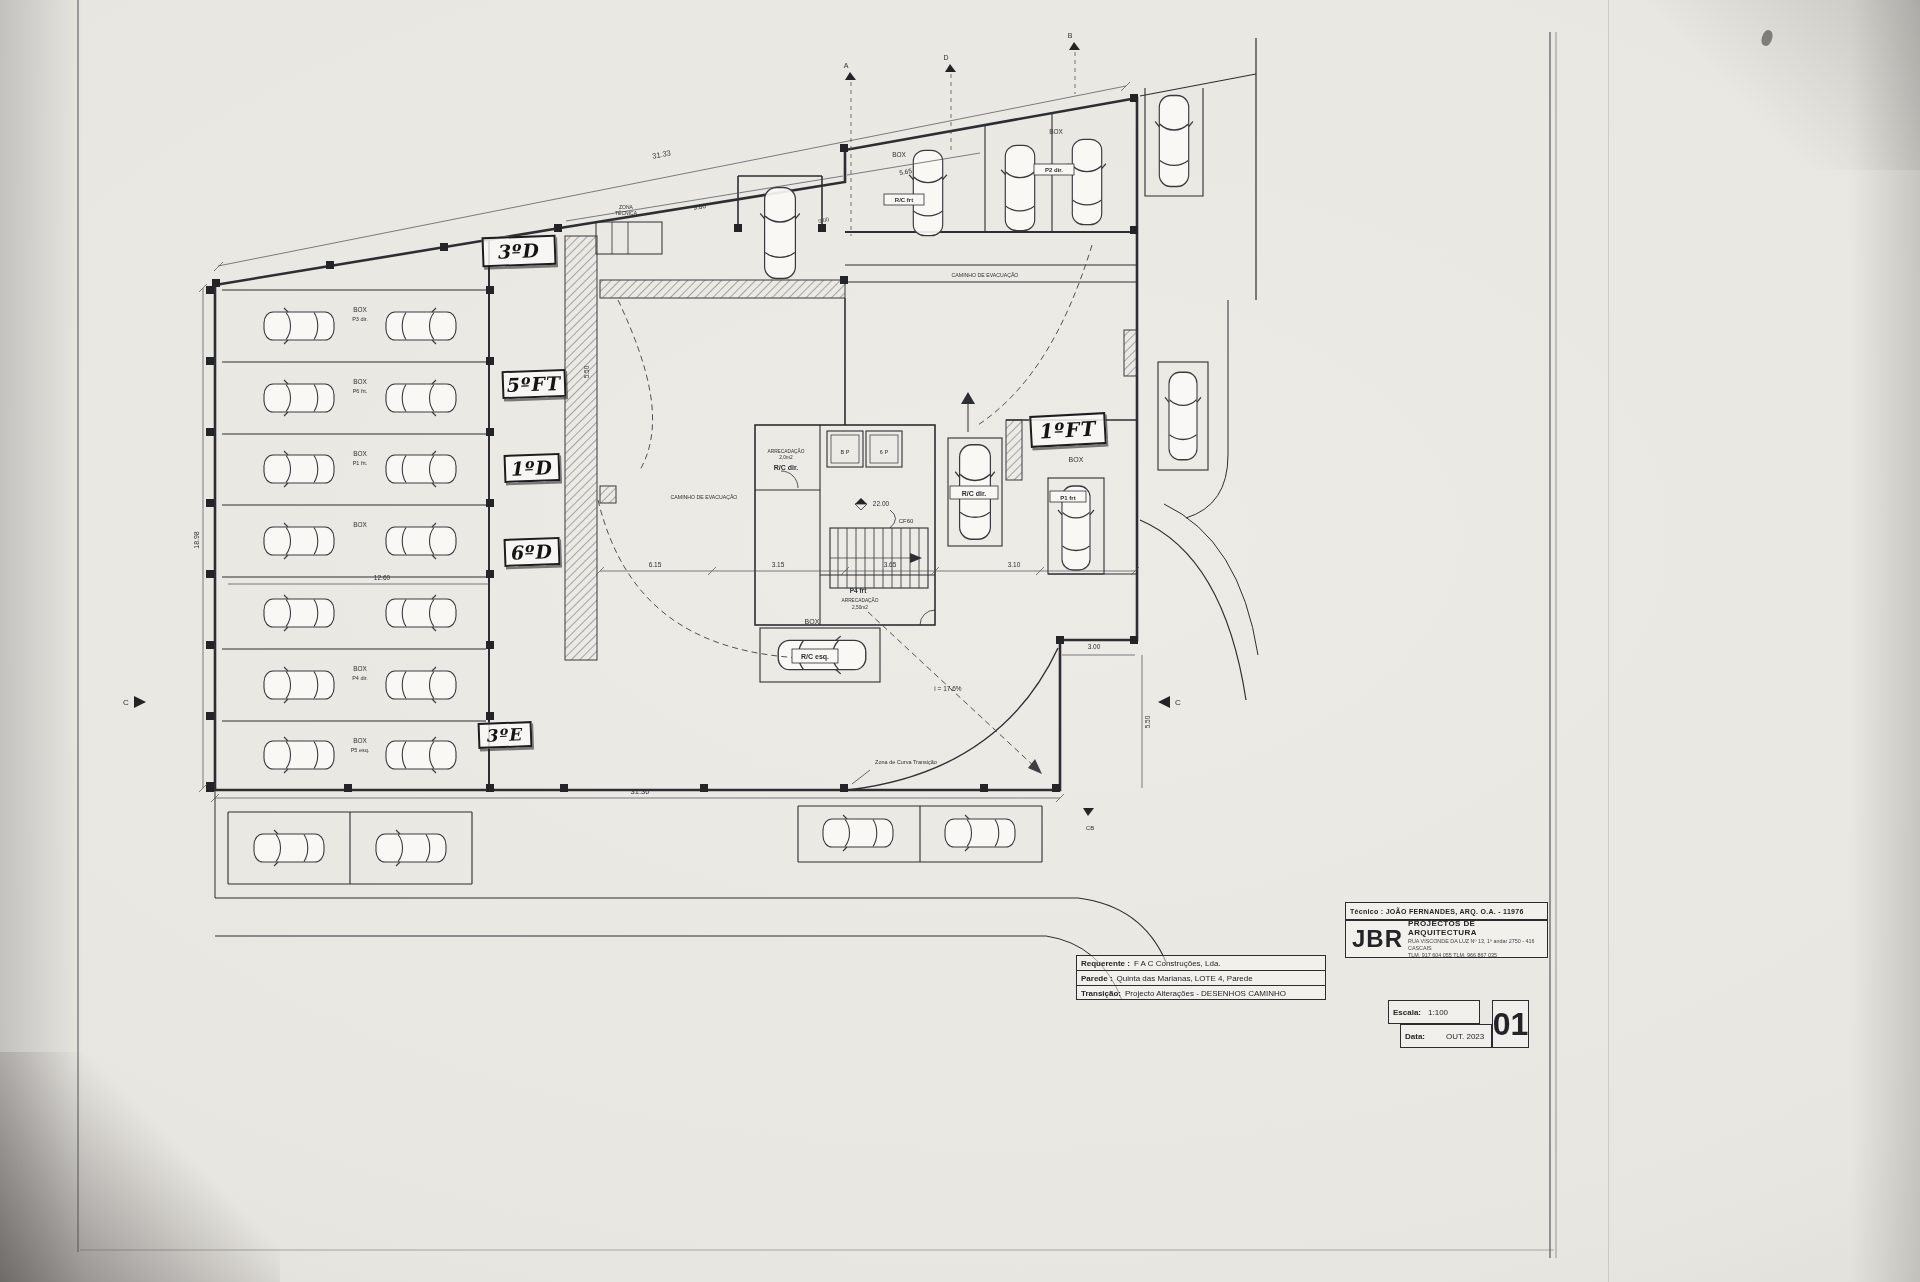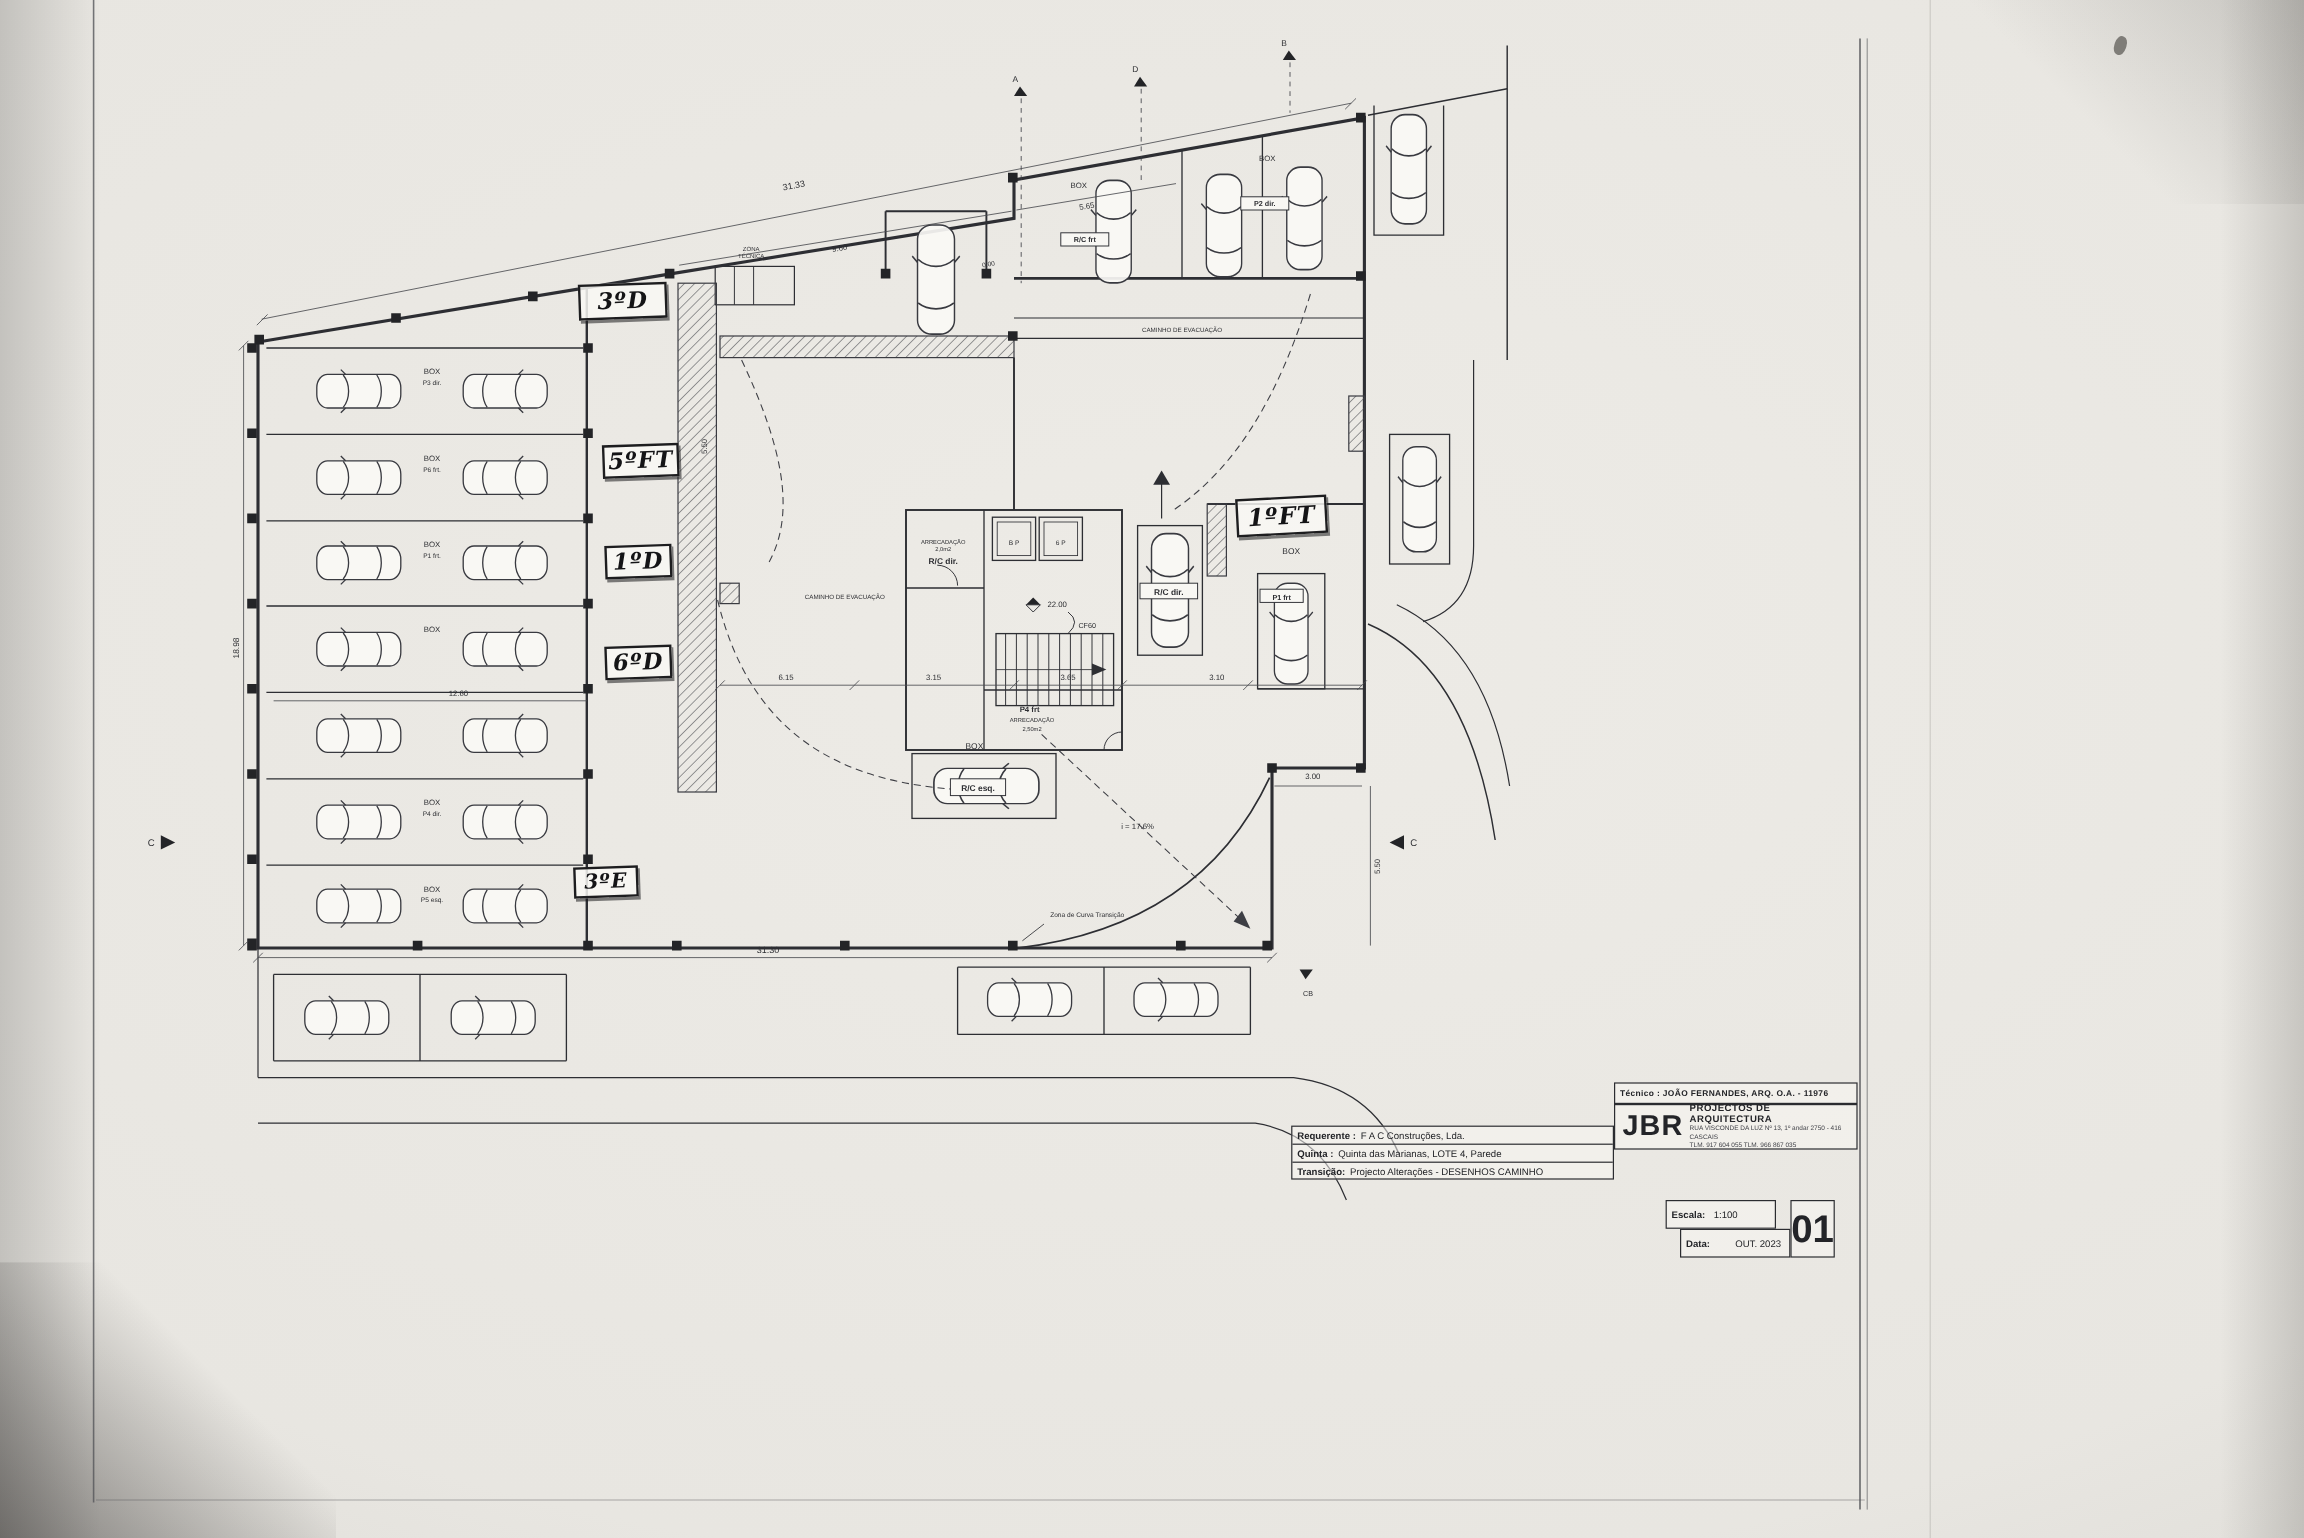--- a/index.html
+++ b/index.html
@@ -27,21 +27,21 @@
   
   .tblock{position:absolute;left:1076px;top:902px;width:472px;height:146px;color:#232428}
   .tb-box{position:absolute;border:1.2px solid #2b2c30;background:rgba(247,246,242,.55)}
   #tb-tecnico{left:269px;top:0;width:203px;height:18px;display:flex;align-items:center;padding-left:4px;
     font-size:7px;font-weight:bold;letter-spacing:.3px}
   #tb-firm{left:269px;top:18px;width:203px;height:38px;display:flex;align-items:center;padding:2px 6px;gap:5px}
   .tb-jbr{font-size:24px;font-weight:800;letter-spacing:1px;line-height:1}
   .tb-firm-col{flex:1}
   .tb-firm-name{font-size:8px;font-weight:700;letter-spacing:.4px}
   .tb-addr{font-size:5.4px;color:#43444a;margin-top:1px;line-height:1.2}
-  #tb-req{left:0;top:36px;width:269px;height:45px}
+  #tb-req{left:0;top:53px;width:250px;height:45px}
   .tb-row{height:15px;display:flex;align-items:center;padding-left:4px;font-size:8px;border-bottom:1px solid #2b2c30}
   .tb-row:last-child{border-bottom:none}
   .tb-lab{font-weight:bold;margin-right:4px;white-space:nowrap}
   #tb-title{left:0;top:98px;width:324px;height:48px;display:flex;align-items:center;justify-content:center;
     font-size:21px;font-weight:bold;letter-spacing:3px}
   #tb-escala{left:312px;top:98px;width:92px;height:24px;display:flex;align-items:center;padding-left:4px;font-size:8px;gap:3px}
   #tb-data{left:324px;top:122px;width:92px;height:24px;display:flex;align-items:center;padding-left:4px;font-size:8px;gap:17px}
   #tb-num{left:416px;top:98px;width:37px;height:48px;display:flex;align-items:center;justify-content:center;
     font-size:32px;font-weight:bold}
 </style>
@@ -287,21 +287,21 @@
         <span class="tb-addr" style="display:block">RUA VISCONDE DA LUZ Nº 13, 1º andar  2750 - 416  CASCAIS</span>
         <span class="tb-addr" style="display:block">TLM. 917 604 055   TLM. 966 867 035</span>
       </span>
     </div>
     <div class="tb-box" id="tb-req">
       <div class="tb-row">
         <span class="tb-lab">Requerente :</span>
         <span>F A C Construções, Lda.</span>
       </div>
       <div class="tb-row">
-        <span class="tb-lab">Quinta :</span>
+        <span class="tb-lab">Parede :</span>
         <span>Quinta das Marianas, LOTE 4, Parede</span>
       </div>
       <div class="tb-row">
         <span class="tb-lab">Transição:</span>
         <span>Projecto Alterações - DESENHOS CAMINHO</span>
       </div>
     </div>
     <div class="tb-box" id="tb-escala">
       <span class="tb-lab">Escala:</span>
       <span>1:100</span>

